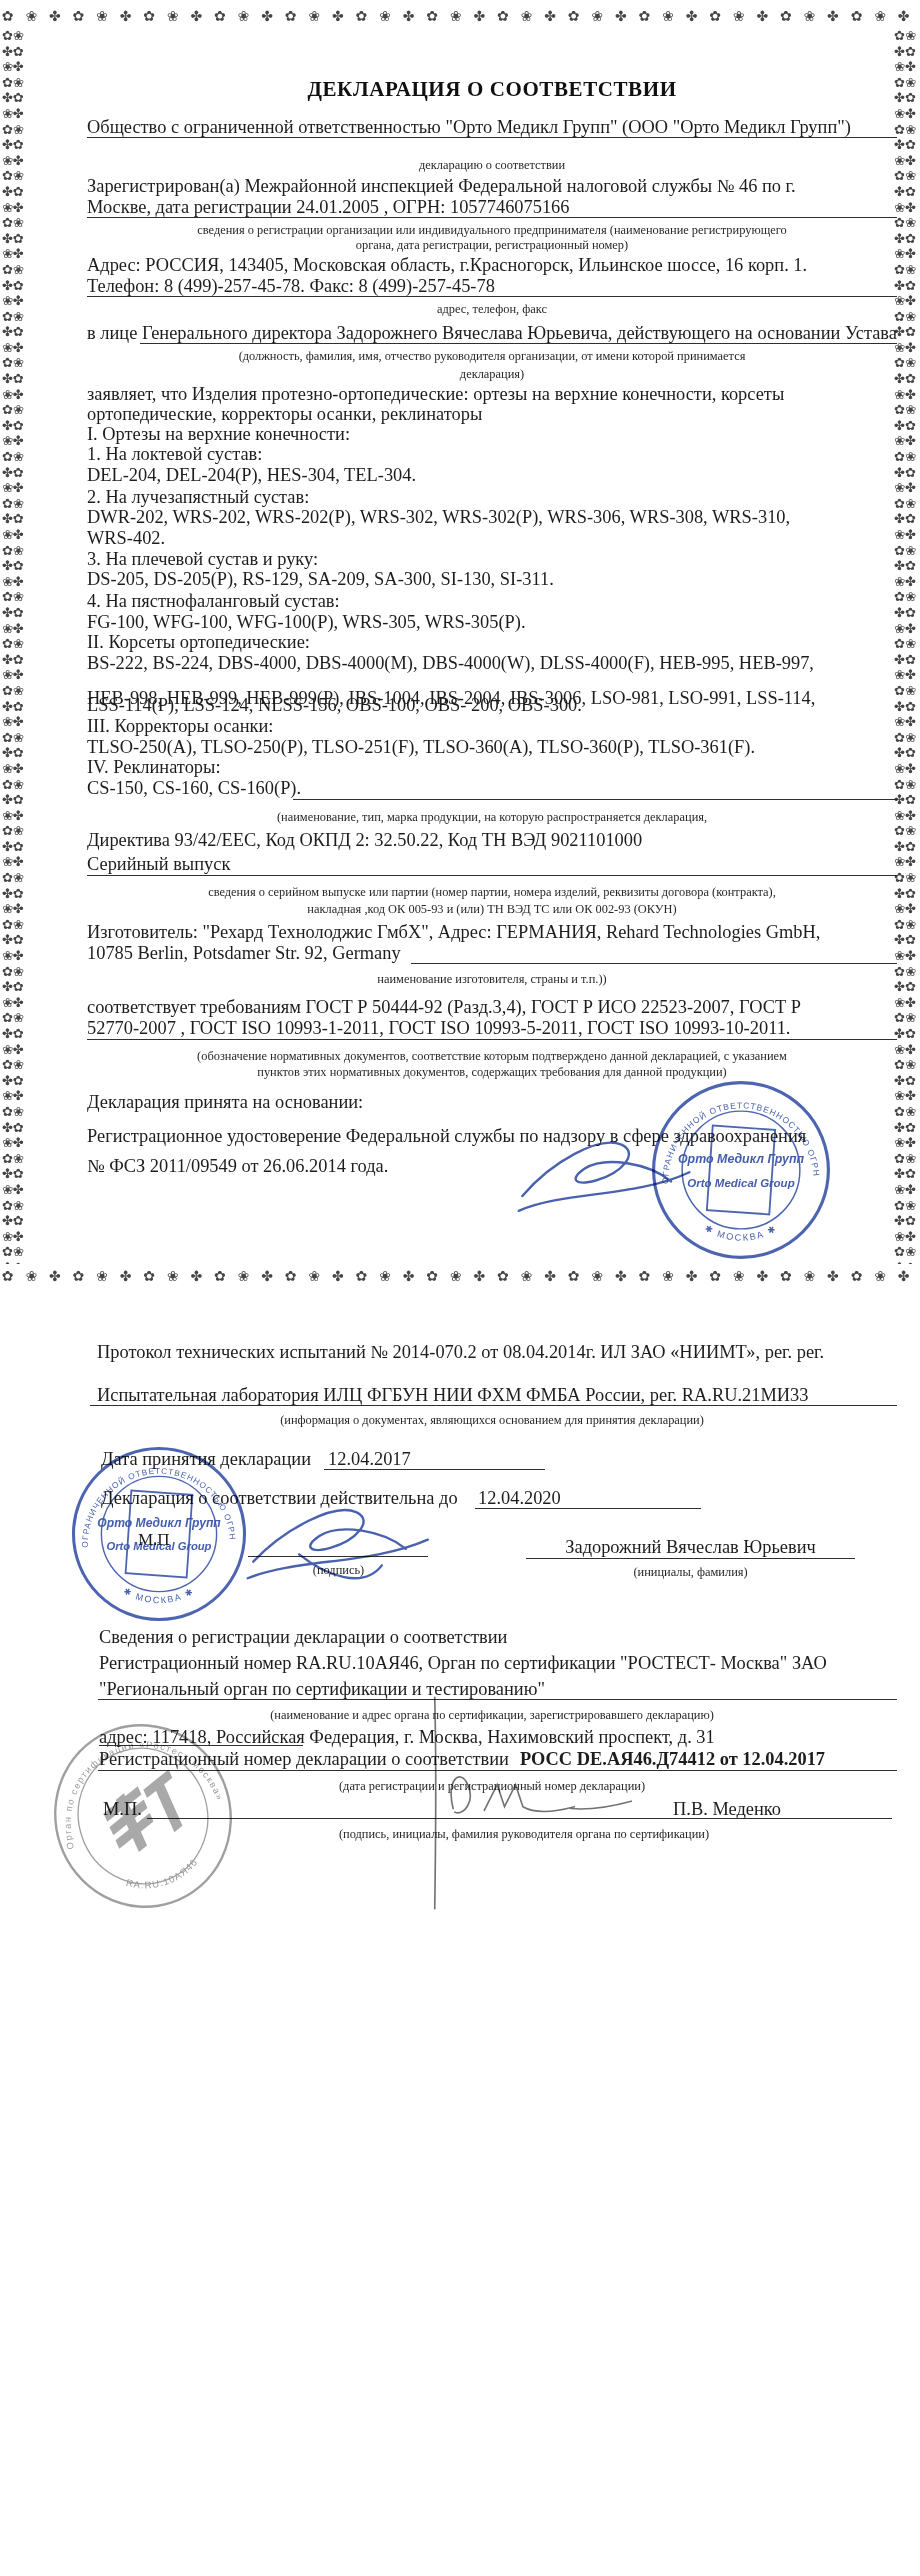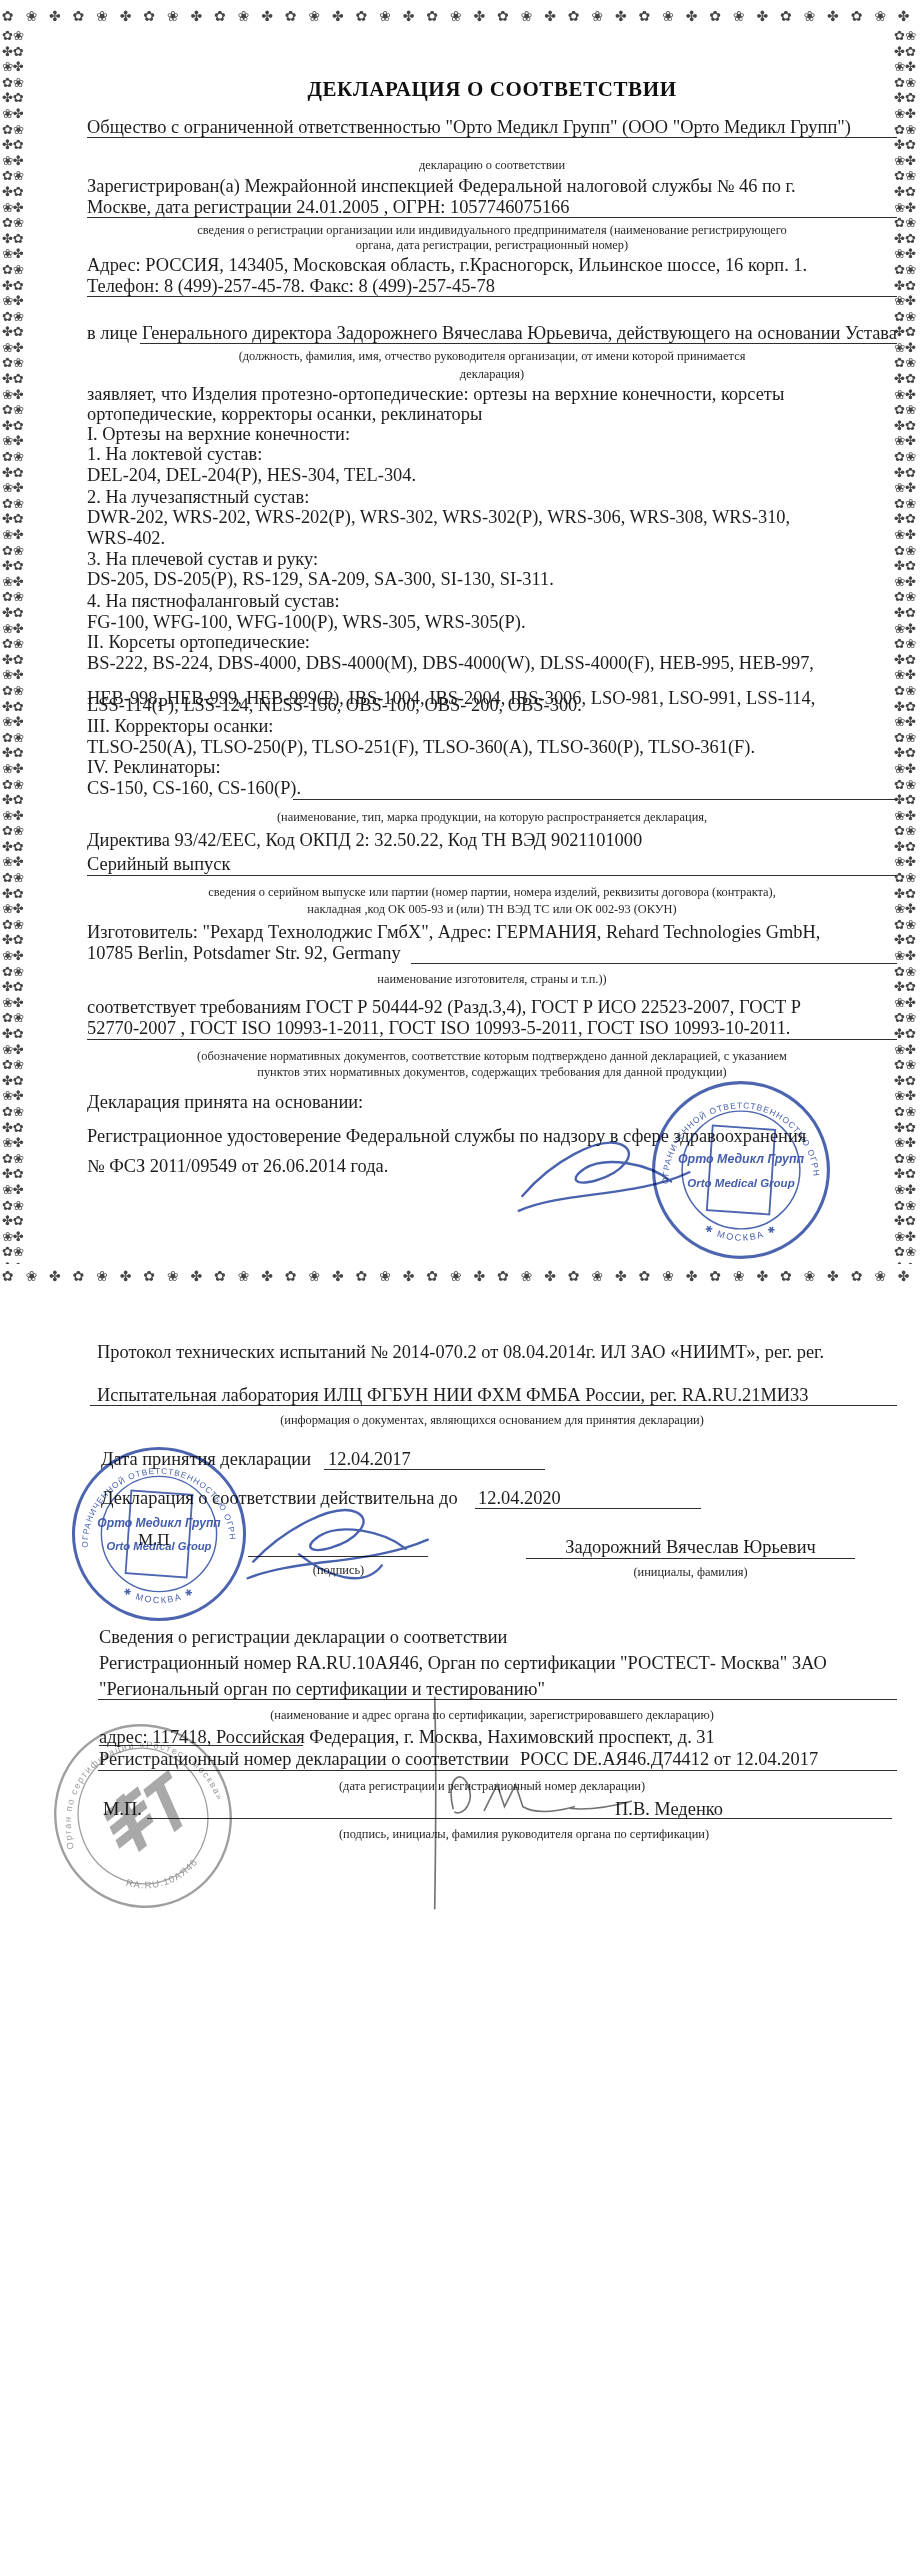--- a/index.html
+++ b/index.html
@@ -2,21 +2,21 @@
 <html style="font-size:14.7px"><head>
 <meta charset="utf-8">
 <style>
   html,body{margin:0;padding:0;background:#e8e8e8;}
   #page{position:relative;width:920px;height:2576px;background:#ffffff;overflow:hidden;
         font-family:"Liberation Serif","DejaVu Serif",serif;}
   .t  {position:absolute;font:18.4px/1.08 "Liberation Serif","DejaVu Serif",serif;color:#1d1d1d;white-space:nowrap;}
   .sm {position:absolute;font:12.4px/1.15 "Liberation Serif","DejaVu Serif",serif;color:#282828;white-space:nowrap;}
   .smc{position:absolute;left:87px;width:810px;text-align:center;font:12.4px/1.15 "Liberation Serif","DejaVu Serif",serif;color:#282828;white-space:nowrap;}
   .ln {position:absolute;height:0;border-top:1.5px solid #2f2f2f;}
-  .b  {font-weight:normal;}
+  .b  {font-weight:bold;}
   .title{position:absolute;left:87px;width:810px;text-align:center;
          font:bold 21px "Liberation Serif","DejaVu Serif",serif;letter-spacing:0.6px;color:#101010;}
   .bord-h{position:absolute;left:1.8px;width:916px;height:24px;overflow:hidden;white-space:nowrap;
           font:14px/24px "DejaVu Sans",sans-serif;color:#454545;letter-spacing:3.7px;}
   .bord-v{position:absolute;width:22px;overflow:hidden;word-break:break-all;text-align:center;
           font:13px/15.6px "DejaVu Sans",sans-serif;color:#454545;}
   svg{position:absolute;overflow:visible;}
   .stamp{mix-blend-mode:multiply;}
 </style>
 </head>
@@ -37,20 +37,21 @@
 
   <div class="t" style="left:87px;top:177px;">Зарегистрирован(а) Межрайонной инспекцией Федеральной налоговой службы № 46 по г.</div>
   <div class="t" style="left:87px;top:198px;">Москве, дата регистрации 24.01.2005 , ОГРН: 1057746075166</div>
   <div class="ln" style="left:87px;top:217px;width:810px;"></div>
   <div class="smc" style="top:223px;">сведения о регистрации организации или индивидуального предпринимателя (наименование регистрирующего</div>
   <div class="smc" style="top:238px;">органа, дата регистрации, регистрационный номер)</div>
 
   <div class="t" style="left:87px;top:256px;">Адрес: РОССИЯ, 143405, Московская область, г.Красногорск, Ильинское шоссе, 16 корп. 1.</div>
   <div class="t" style="left:87px;top:277px;">Телефон: 8 (499)-257-45-78. Факс: 8 (499)-257-45-78</div>
   <div class="ln" style="left:87px;top:296px;width:810px;"></div>
+  <div class="smc" style="top:302px;">адрес, телефон, факс</div>
 
   <div class="t" style="left:87px;top:324px;">в лице Генерального директора Задорожнего Вячеслава Юрьевича, действующего на основании Устава</div>
   <div class="ln" style="left:140px;top:343px;width:757px;"></div>
   <div class="smc" style="top:367px;">декларация)</div>
   <div class="smc" style="top:349px;">(должность, фамилия, имя, отчество руководителя организации, от имени которой принимается</div>
 
   <div class="t" style="left:87px;top:385px;">заявляет, что Изделия протезно-ортопедические: ортезы на верхние конечности, корсеты</div>
   <div class="t" style="left:87px;top:405px;">ортопедические, корректоры осанки, реклинаторы</div>
 
   <div class="t" style="left:87px;top:425px;">I. Ортезы на верхние конечности:</div>
@@ -181,21 +182,21 @@
   <div class="ln" style="left:99px;top:1745px;width:204px;border-top-width:0.9px;"></div>
 
   <div class="t" style="left:99px;top:1750px;">
     <span>Регистрационный номер декларации о соответствии</span>
     <span class="b" style="margin-left:6.4px;">РОСС DE.АЯ46.Д74412 от 12.04.2017</span>
   </div>
   <div class="ln" style="left:98px;top:1770px;width:799px;"></div>
   <div class="smc" style="top:1779px;">(дата регистрации и регистрационный номер декларации)</div>
 
   <div class="t" style="left:103px;top:1800px;">М.П.</div>
-  <div class="t" style="left:615px;top:1800px;width:166px;text-align:left;">П.В. Меденко</div>
+  <div class="t" style="left:615px;top:1800px;width:166px;text-align:right;">П.В. Меденко</div>
   <div class="ln" style="left:147px;top:1818px;width:745px;"></div>
   <div class="sm" style="left:156px;top:1827px;width:736px;text-align:center;">(подпись, инициалы, фамилия руководителя органа по сертификации)</div>
 
   <svg class="stamp" style="left:396px;top:1691px;" width="285" height="225" viewBox="0 0 310 245">
     <g fill="none" stroke="#5a5a5a" stroke-width="1.8" stroke-linecap="round" opacity="0.85">
       <path d="M42,7 C44,80 43,170 42,237"></path>
       <path d="M62,128 C54,96 70,84 78,102 C86,120 74,136 64,132"></path>
       <path d="M96,130 l14,-28 l8,24 l12,-24 l8,24 c14,8 34,6 56,0"></path>
       <path d="M190,128 c22,2 44,-2 66,-8"></path>
     </g>

